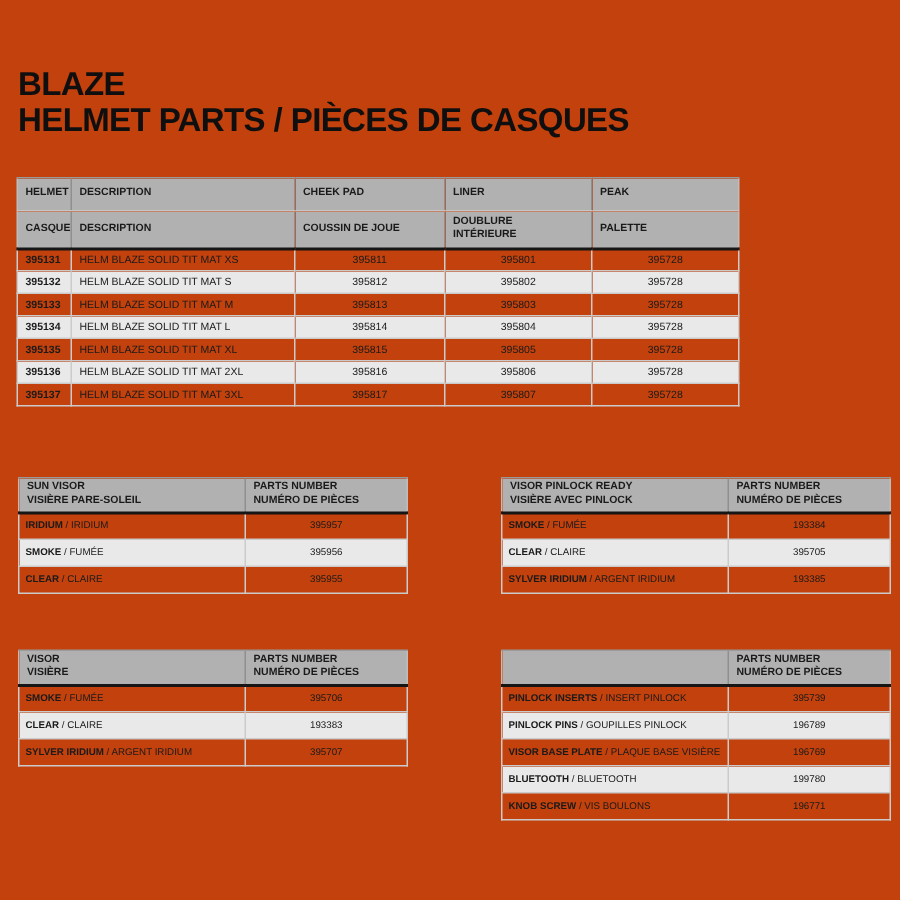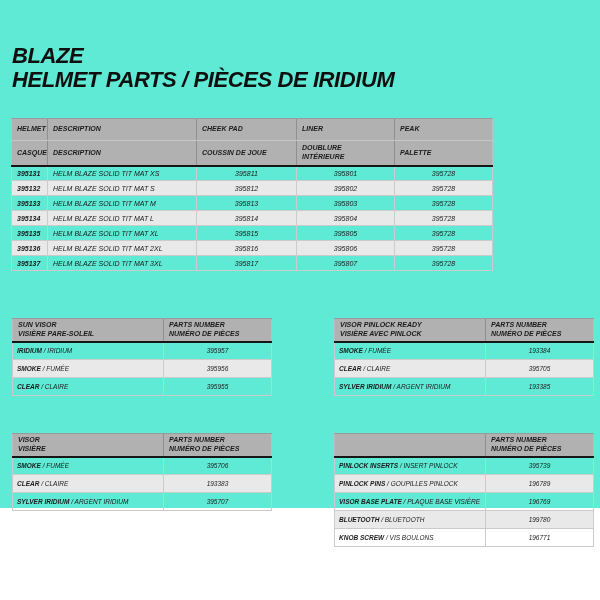--- a/index.html
+++ b/index.html
@@ -4,21 +4,21 @@
 <style>
   * { margin:0; padding:0; box-sizing:border-box; }
   html,body { background:#ffffff; }
   body {
     width:600px; height:600px;
     font-family:"Liberation Sans", sans-serif;
     color:#1a1a1a;
     position:relative;
     overflow:hidden;
   }
-  .page { position:absolute; inset:0; width:600px; height:508px; background:#5eead4;font-style:italic; }
+  .page { position:absolute; inset:0; width:600px; height:600px; background:#c2410c; }
 
   
   .title-block { position:absolute; left:12px; top:44px; }
   .title-line {
     font-weight:bold; font-size:22px; line-height:24px;
     letter-spacing:-0.4px; color:#0f0f0f; white-space:nowrap;
   }
 
   
   table { border-collapse:collapse; table-layout:fixed; }
@@ -71,21 +71,21 @@
   #t-visor         { left:12px;  top:433px; }
   #t-accessories   { left:334px; top:433px; }
 </style>
 </head>
 <body>
 
 <div class="page">
 
   <div class="title-block">
     <div class="title-line">BLAZE</div>
-    <div class="title-line">HELMET PARTS / PIÈCES DE IRIDIUM</div>
+    <div class="title-line">HELMET PARTS / PIÈCES DE CASQUES</div>
   </div>
 
   <table class="main-table">
     <colgroup>
       <col style="width:36px">
         <col style="width:149px">
         <col style="width:100px">
         <col style="width:98px">
         <col style="width:98px">
     </colgroup>

